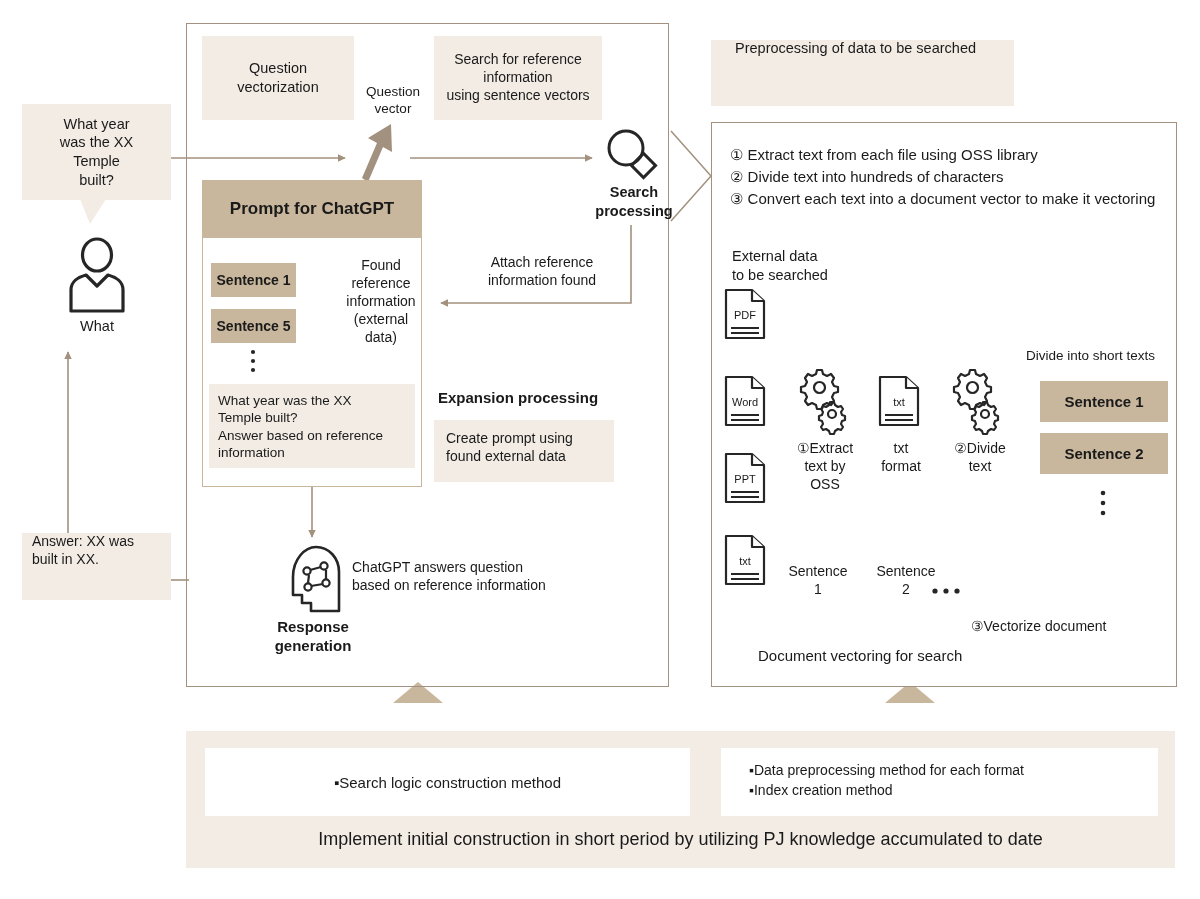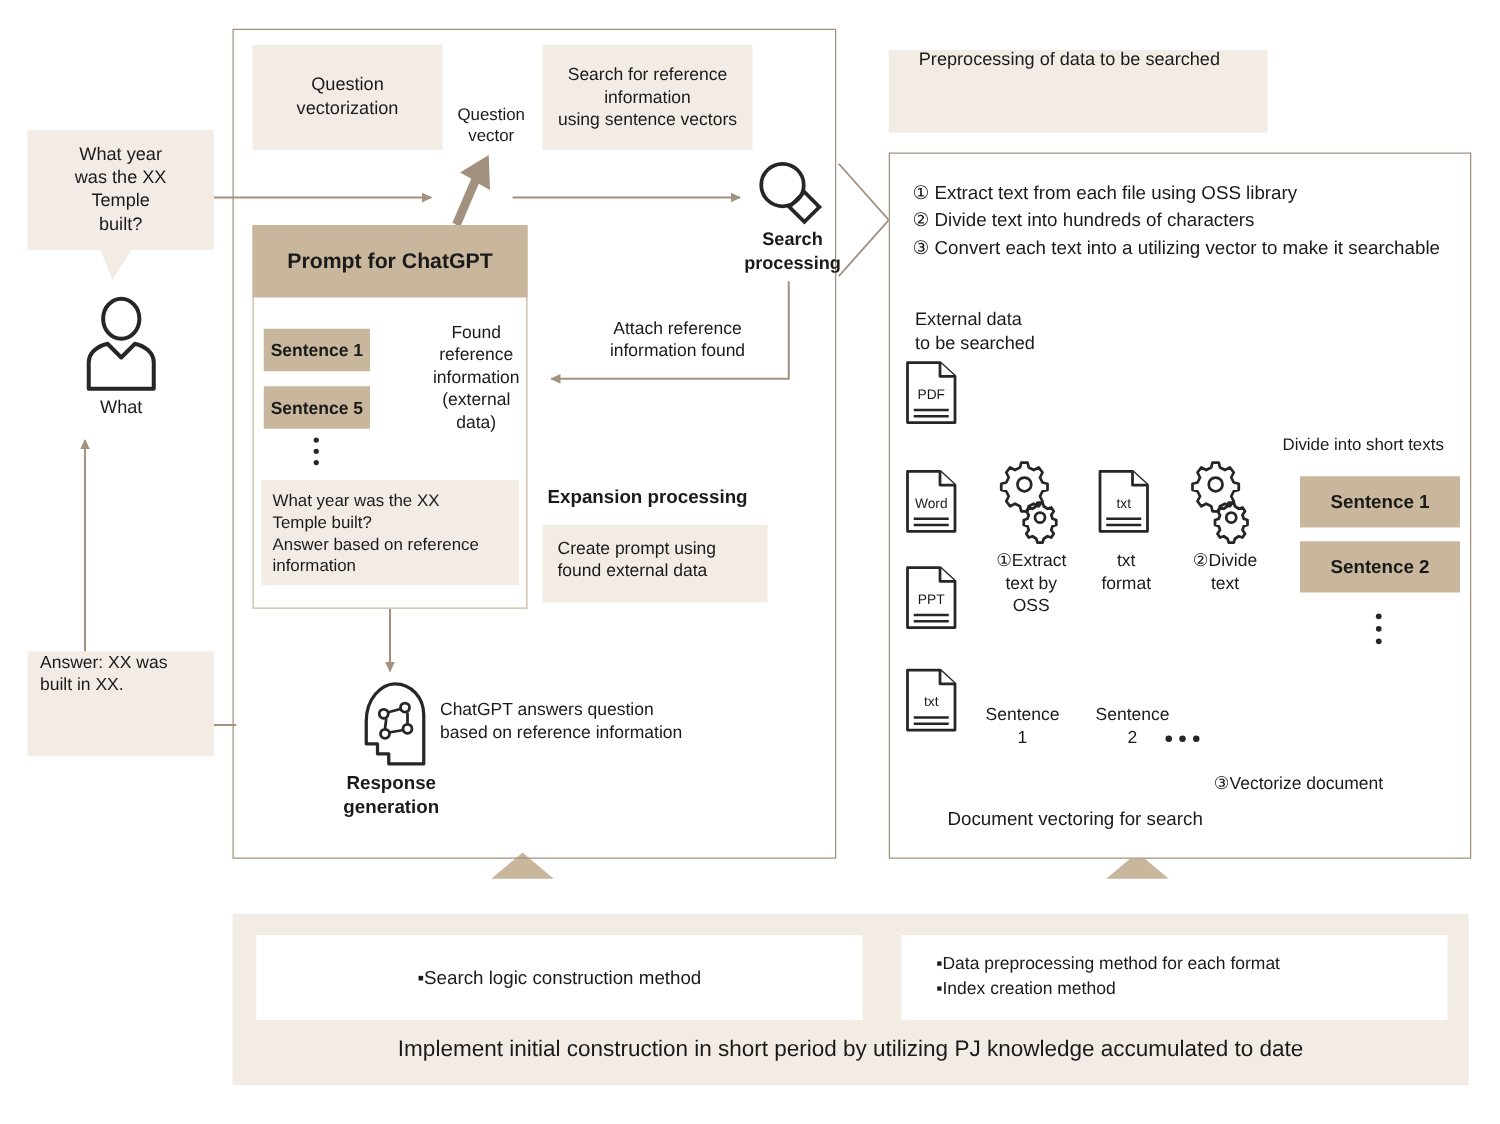--- a/index.html
+++ b/index.html
@@ -100,21 +100,21 @@
   <svg class="abs" style="left:80px;top:199px;width:30px;height:26px;">
     <polygon points="0,0 26,0 10,25" fill="#f3ece5"></polygon>
   </svg>
 
   <svg class="abs" style="left:66px;top:238px;width:62px;height:75px;" viewBox="0 0 62 75">
     <ellipse cx="31" cy="17" rx="14.5" ry="16" fill="none" stroke="#262626" stroke-width="3.2"></ellipse>
     <path d="M5,73 L5,52 C5,44 12,39 20,37 L31,48 L42,37 C50,39 57,44 57,52 L57,73 Z" fill="none" stroke="#262626" stroke-width="3.2" stroke-linejoin="round"></path>
   </svg>
   <div class="abs ctr" style="left:56px;top:316px;width:82px;height:20px;font-size:14.5px;">What</div>
 
-  <div class="abs beige lft txt" style="left:22px;top:521px;width:149px;height:84px;font-size:14px;padding:0 10px;box-sizing:border-box;">
+  <div class="abs beige lft txt" style="left:22px;top:533px;width:149px;height:67px;font-size:14px;padding:0 10px;box-sizing:border-box;">
     <span style="white-space:pre-line;">Answer: XX was
 built in XX.</span>
   </div>
 
   <div class="abs beige ctr txt" style="left:202px;top:36px;width:152px;height:84px;font-size:14.5px;">
     <span style="white-space:pre-line;">Question
 vectorization</span>
   </div>
 
   <div class="abs ctr txt" style="left:360px;top:79px;width:66px;height:42px;font-size:13.5px;">
@@ -198,21 +198,21 @@
 based on reference information</span>
   </div>
 
   <div class="abs beige lft" style="left:711px;top:40px;width:303px;height:66px;font-size:14.5px;padding-left:24px;box-sizing:border-box;">
     <span>Preprocessing of data to be searched</span>
   </div>
 
   <div class="abs" style="left:730px;top:144px;width:440px;font-size:15px;line-height:1.45;">
     <div>① Extract text from each file using OSS library</div>
     <div>② Divide text into hundreds of characters</div>
-    <div style="text-indent:0;padding-left:0;">③ Convert each text into a utilizing vector to make it searchable</div>
+    <div style="text-indent:0;padding-left:0;">③ Convert each text into a document vector to make it vectoring</div>
   </div>
 
   <div class="abs txt" style="left:732px;top:247px;width:160px;font-size:14.5px;line-height:1.3;">
     <span style="white-space:pre-line;">External data
 to be searched</span>
   </div>
 
   <svg class="abs" style="left:724px;top:288px;width:42px;height:52px;" viewBox="0 0 42 52">
     <path d="M2,2 L28,2 L40,13 L40,50 L2,50 Z" fill="#fff" stroke="#262626" stroke-width="2.2" stroke-linejoin="round"></path>
     <path d="M28,2 L28,13 L40,13" fill="#fff" stroke="#262626" stroke-width="2.2" stroke-linejoin="round"></path>

